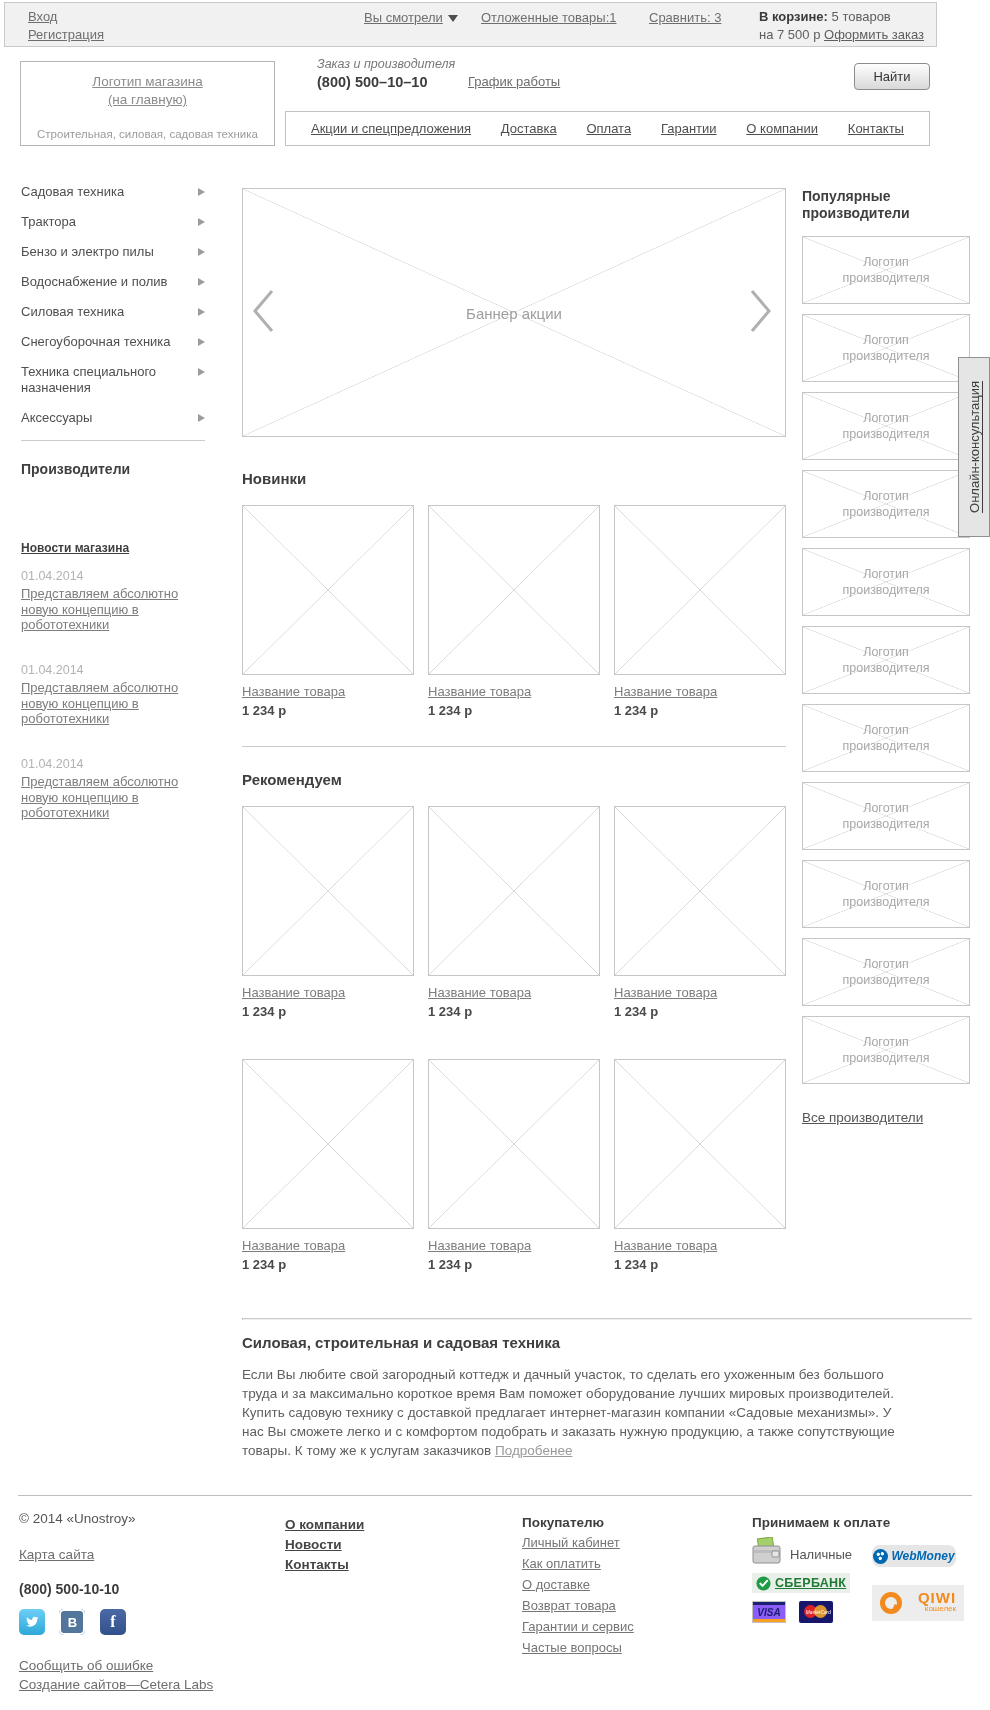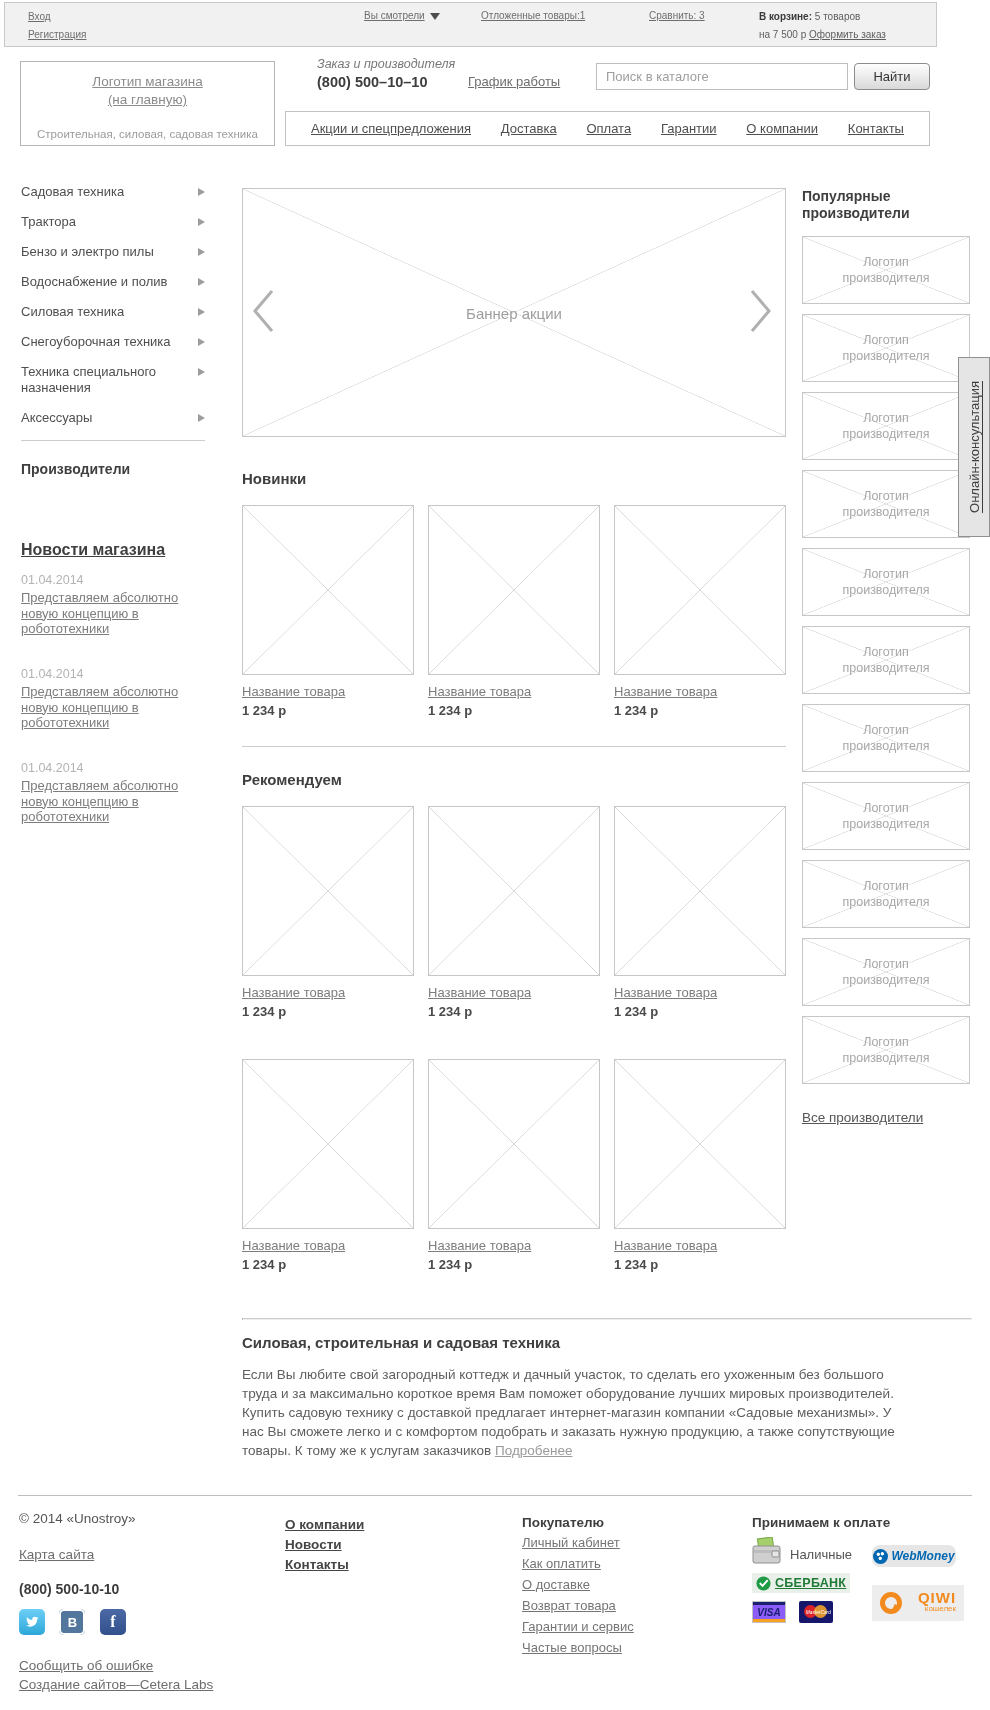--- a/index.html
+++ b/index.html
@@ -7,21 +7,21 @@
   .page{position:relative;width:990px;height:1710px;background:#fff;overflow:hidden;}
   a{cursor:pointer;}
   .lnk{text-decoration:underline;}
   
   .ph-cross{
     background-image:
       linear-gradient(to top right, transparent calc(50% - 0.6px), #d7d7d7 50%, transparent calc(50% + 0.6px)),
       linear-gradient(to bottom right, transparent calc(50% - 0.6px), #d7d7d7 50%, transparent calc(50% + 0.6px));
   }
   
-  .topbar{position:absolute;left:4px;top:2px;width:933px;height:45px;background:#f1f1f1;border:1px solid #c9c9c9;box-sizing:border-box;font-size:10px;color:#6e6e6e;}
+  .topbar{position:absolute;left:4px;top:2px;width:933px;height:45px;background:#f1f1f1;border:1px solid #c9c9c9;box-sizing:border-box;font-size:13px;color:#6e6e6e;}
   .tb-auth{position:absolute;left:23px;top:5px;line-height:18px;}
   .tb-auth a{display:block;color:#6e6e6e;}
   .tb-item{position:absolute;top:7px;white-space:nowrap;color:#6e6e6e;}
   .tb-viewed{left:359px;}
   .tb-deferred{left:476px;}
   .tb-compare{left:644px;}
   .dd-arrow{display:inline-block;width:0;height:0;border-top:7px solid #4d4d4d;border-left:5px solid transparent;border-right:5px solid transparent;margin-left:5px;vertical-align:middle;}
   .tb-cart{position:absolute;left:754px;top:5px;line-height:18px;color:#5e5e5e;}
   .tb-cart b{color:#3a3a3a;}
   .tb-cart a{color:#5e5e5e;}
@@ -38,21 +38,21 @@
   .search-btn{position:absolute;left:854px;top:63px;width:76px;height:27px;border:1px solid #8c8c8c;border-radius:4px;background:linear-gradient(#fefefe,#d9d9d9);font-size:13px;color:#333;font-family:inherit;cursor:pointer;}
   .nav{position:absolute;left:285px;top:111px;width:645px;height:35px;border:1px solid #c2c2c2;box-sizing:border-box;display:flex;align-items:center;justify-content:space-between;padding:0 25px;}
   .nav a{font-size:13px;color:#4f4f4f;white-space:nowrap;}
   
   .sidebar{position:absolute;left:21px;top:184px;width:184px;}
   .cats{list-style:none;margin:0;padding:0;}
   .cats li{position:relative;font-size:13px;color:#4f4f4f;line-height:16px;margin-bottom:14px;padding-right:20px;cursor:pointer;}
   .cat-arrow{position:absolute;right:0;top:4px;width:0;height:0;border-left:7px solid #9c9c9c;border-top:4px solid transparent;border-bottom:4px solid transparent;}
   .side-divider{border:none;border-top:1px solid #ccc;margin:8px 0 0;}
   .side-h{font-size:14px;font-weight:bold;color:#3f3f3f;margin:20px 0 0;}
-  .news-h{font-size:16px;font-weight:bold;color:#3f3f3f;text-decoration:underline;margin:64px 0 0;}
+  .news-h{font-size:12px;font-weight:bold;color:#3f3f3f;text-decoration:underline;margin:64px 0 0;}
   .news-list{margin-top:14px;}
   .news-item + .news-item{margin-top:30px;}
   .news-date{font-size:12.5px;color:#b3b3b3;}
   .news-link{display:inline-block;margin-top:3px;font-size:13px;line-height:15.5px;color:#7d7d7d;}
   
   .main{position:absolute;left:242px;top:180px;width:544px;}
   .banner{position:relative;margin-top:8px;height:249px;border:1px solid #c6c6c6;box-sizing:border-box;}
   .banner-label{position:absolute;top:50%;left:50%;transform:translate(-50%,-50%);font-size:15px;color:#9e9e9e;}
   .banner-prev{position:absolute;left:8px;top:50%;transform:translateY(-50%);cursor:pointer;}
   .banner-next{position:absolute;right:12px;top:50%;transform:translateY(-50%);cursor:pointer;}
@@ -150,21 +150,20 @@
       <span style="display:block">Логотип магазина</span>
       <span style="display:block">(на главную)</span>
     </a>
     <div class="logo-caption">Строительная, силовая, садовая техника</div>
   </div>
   <div class="consult">
     <div class="consult-lbl">Заказ и производителя</div>
     <div class="consult-phone">(800) 500–10–10</div>
   </div>
   <a class="schedule lnk">График работы</a>
-  <input class="search-input" placeholder="Поиск в каталоге" style="">
   <button class="search-btn">Найти</button>
 
   <div class="nav">
     <a class="lnk">Акции и спецпредложения</a>
     <a class="lnk">Доставка</a>
     <a class="lnk">Оплата</a>
     <a class="lnk">Гарантии</a>
     <a class="lnk">О компании</a>
     <a class="lnk">Контакты</a>
   </div>

